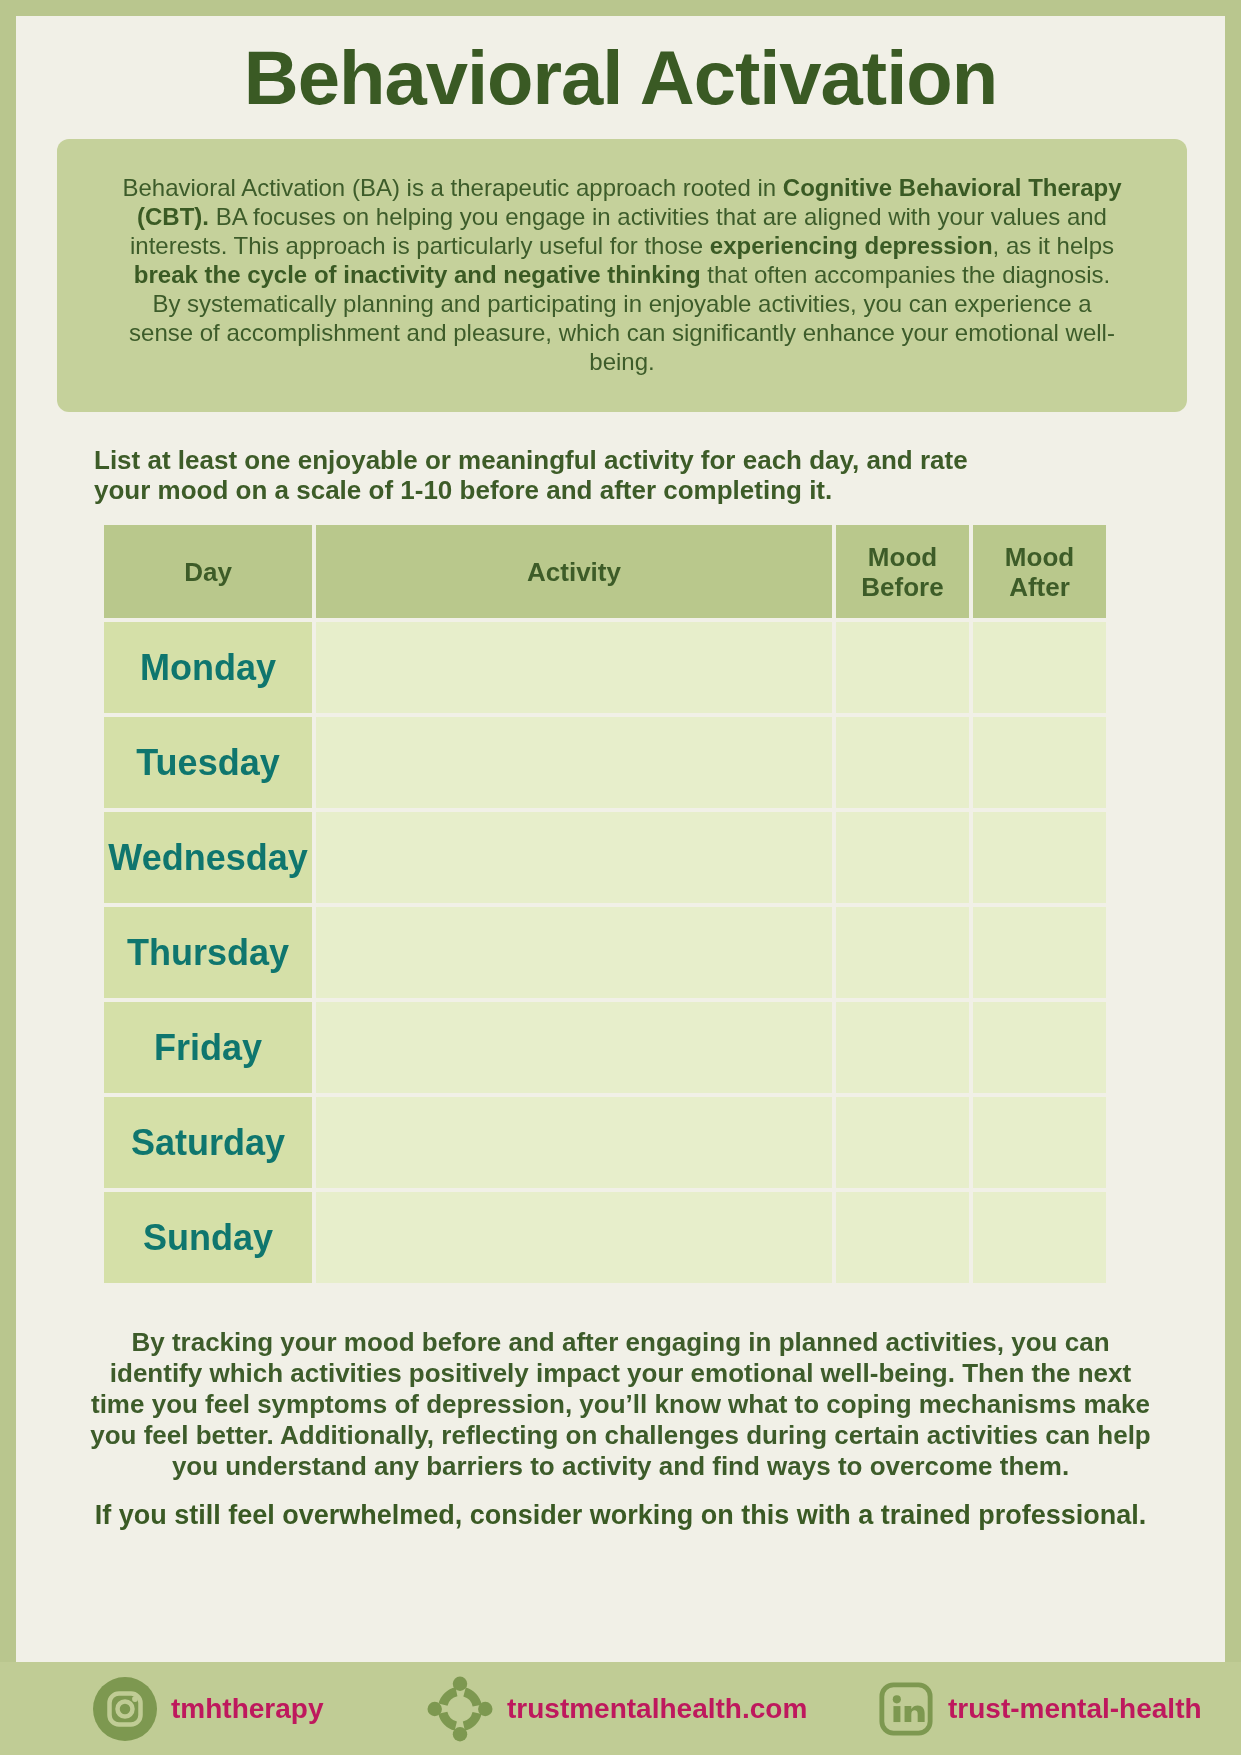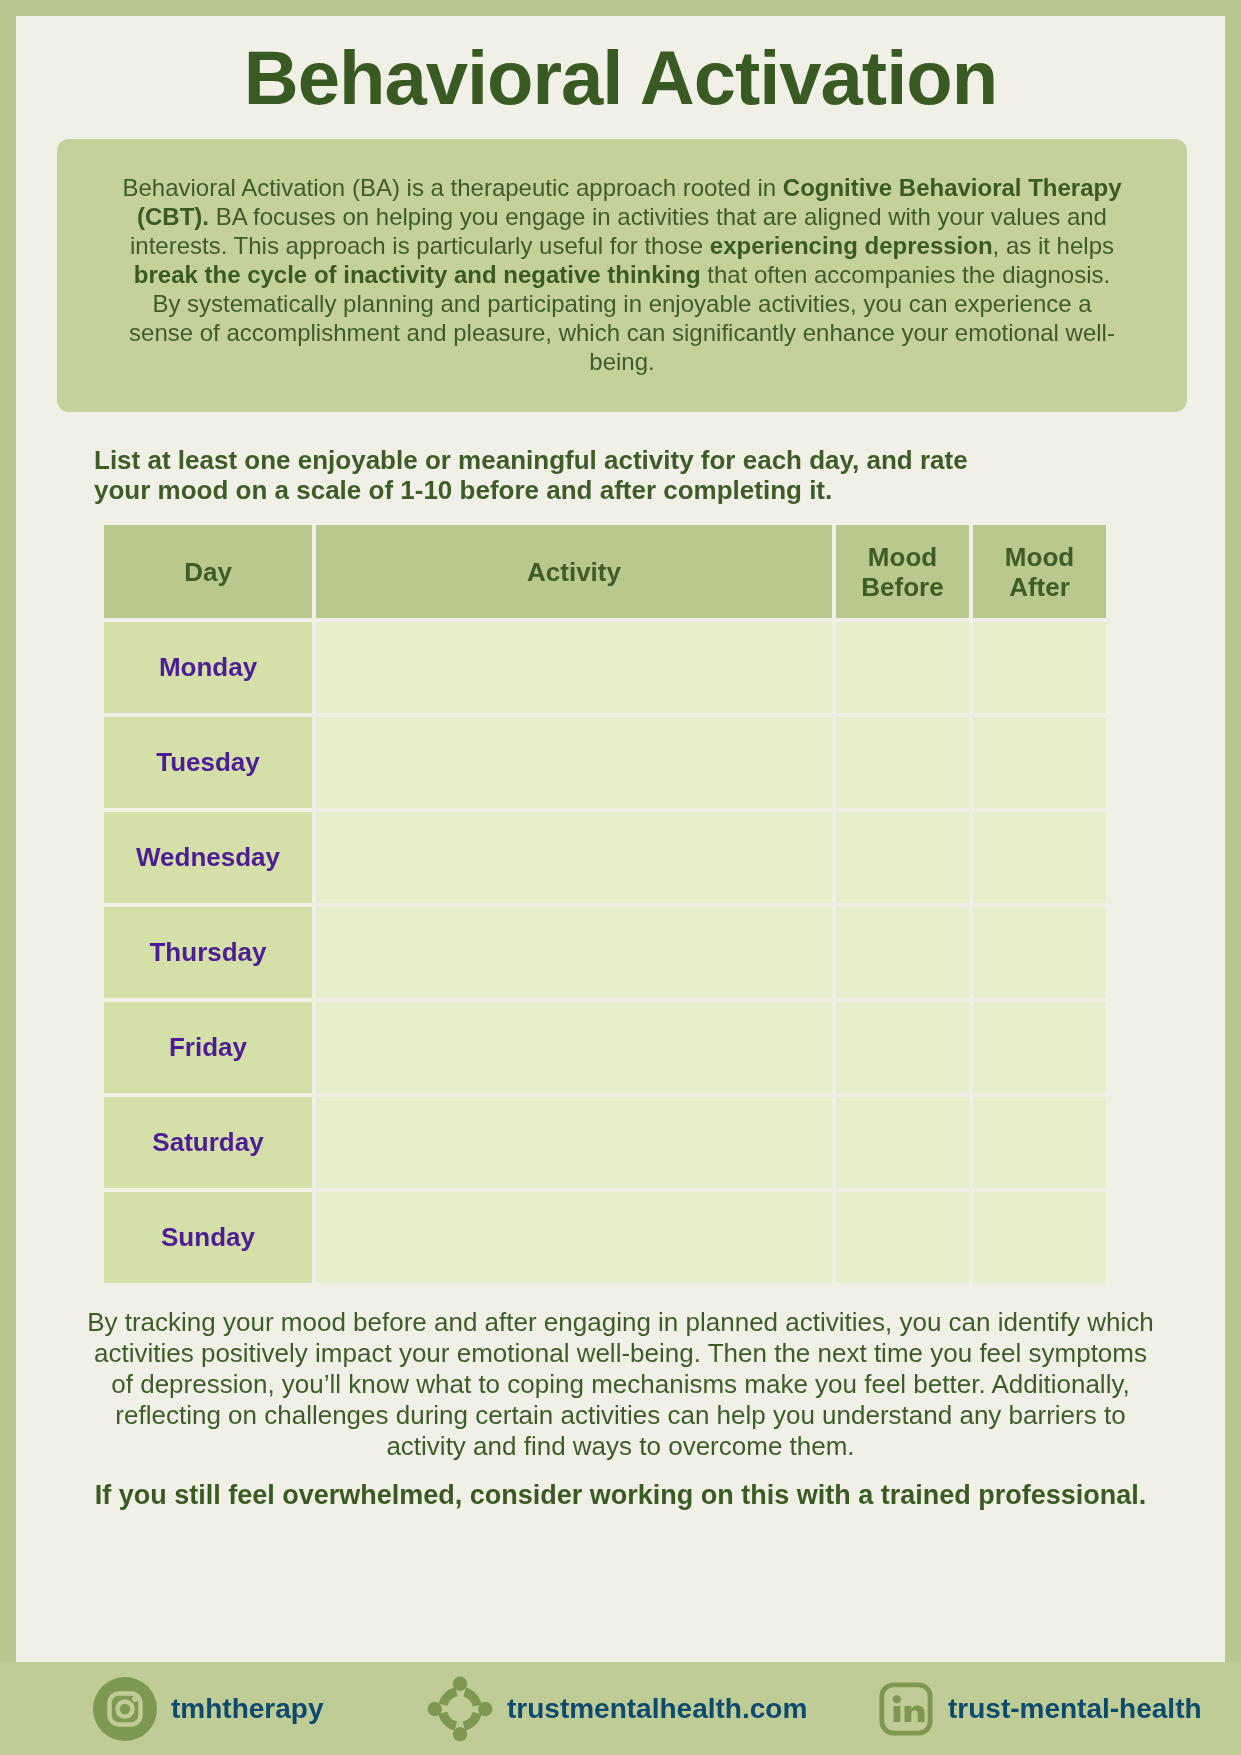--- a/index.html
+++ b/index.html
@@ -71,33 +71,34 @@
     background: #b9c88c;
     font-weight: bold;
     font-size: 26px;
     line-height: 30px;
     color: #3d5c28;
     text-align: center;
   }
   .day-cell {
     background: #d5e0a8;
     font-weight: bold;
-    font-size: 26px;
-    color: #4c1d95;
+    font-size: 36px;
+    color: #0f766e;
   }
   .input-cell { background: #e7eecb; }
 
   
   .outro {
-    margin: 24px auto 0 auto;
+    margin: 44px auto 0 auto;
     width: 1075px;
     text-align: center;
     font-size: 26px;
     line-height: 31px;
     color: #3d5c2a;
+    font-weight: bold;
   }
   .cta {
     margin: 17px auto 12px auto;
     width: 1160px;
     text-align: center;
     font-size: 27px;
     line-height: 33px;
     font-weight: bold;
     color: #3a5a24;
   }
@@ -117,21 +118,21 @@
     align-items: center;
     gap: 14px;
     cursor: pointer;
   }
   .social-item.instagram { left: 93px; }
   .social-item.website   { left: 427px; }
   .social-item.linkedin  { left: 878px; }
   .social-label {
     font-size: 28px;
     font-weight: bold;
-    color: #0c4a6e;
+    color: #be185d;
   }
   .icon-box { display: flex; align-items: center; }
 </style>
 </head>
 <body>
 
 <div class="page">
   <div class="inner">
 
     <h1 class="title">Behavioral Activation</h1>

